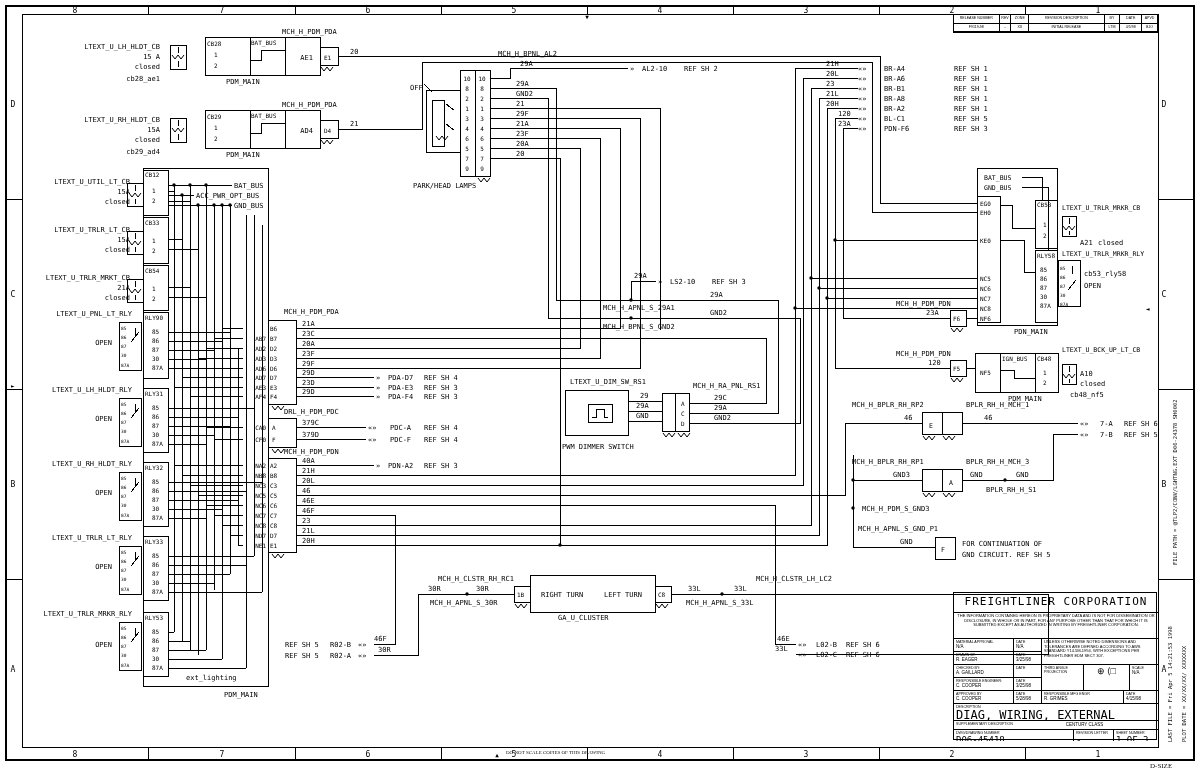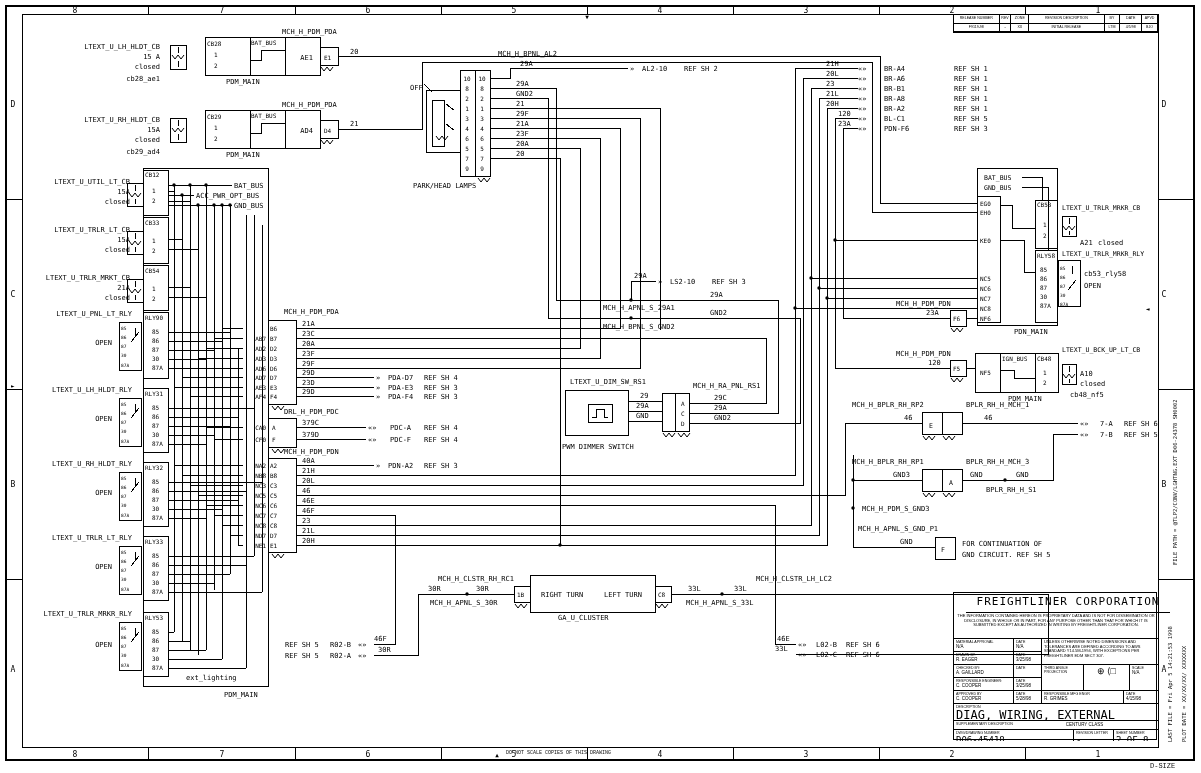--- a/index.html
+++ b/index.html
@@ -19,21 +19,21 @@
   .lbl{font-size:3.6px;display:block;}
   .val{font-size:4.5px;}
   
   #revstrip{left:953px;top:14px;width:205px;height:19px;border:1px solid #000;display:flex;flex-direction:column;
             font-family:"Liberation Sans",sans-serif;font-size:3.6px;}
   #revstrip .r{display:flex;flex:1;}
   #revstrip .c{border-right:1px solid #000;border-bottom:1px solid #000;box-sizing:border-box;
                text-align:center;overflow:hidden;white-space:nowrap;padding-top:1px;}
   .vt{position:absolute;transform:rotate(-90deg);transform-origin:0 0;white-space:nowrap;
       font-family:"DejaVu Sans Mono",monospace;font-size:5.5px;color:#111;}
-  .smalltext{font-family:Liberation Mono, monospace;position:absolute;color:#111;}
+  .smalltext{font-family:Liberation Serif, serif;position:absolute;color:#111;}
 </style>
 </head>
 <body>
 
 <div id="stage">
   <svg id="schem" width="1201" height="773" viewBox="0 0 1201 773" xmlns="http://www.w3.org/2000/svg">
       <rect x="6" y="6" width="1188" height="754" fill="none" stroke="#000" stroke-width="2" shape-rendering="crispEdges"></rect>
       <rect x="22" y="14" width="1136" height="733" fill="none" stroke="#000" stroke-width="1" shape-rendering="crispEdges"></rect>
       <rect x="170" y="45" width="16" height="24" fill="none" stroke="#000" stroke-width="1" shape-rendering="crispEdges"></rect>
       <rect x="205" y="37" width="45" height="38" fill="none" stroke="#000" stroke-width="1" shape-rendering="crispEdges"></rect>
@@ -725,21 +725,21 @@
       <div class="c" style="width:12px">-</div>
       <div class="c" style="width:18px">XX</div>
       <div class="c" style="width:76px">INITIAL RELEASE</div>
       <div class="c" style="width:16px">LTM</div>
       <div class="c" style="width:22px">4/5/98</div>
       <div class="c" style="width:15px;border-right:none">BJO</div>
     </div>
   </div>
 
   <div id="titleblock" class="ov">
-    <div class="cell tb-company" style="left:12px;top:0;width:204px;height:20px;border-right:none">FREIGHTLINER CORPORATION</div>
+    <div class="cell tb-company" style="left:0;top:0;width:204px;height:20px;border-right:none">FREIGHTLINER CORPORATION</div>
     <div class="cell" style="left:0;top:20px;width:204px;height:26px;border-right:none;text-align:center">THE INFORMATION CONTAINED HEREON IS PROPRIETARY DATA AND IS NOT FOR DISSEMINATION OR DISCLOSURE, IN WHOLE OR IN PART, FOR ANY PURPOSE OTHER THAN THAT FOR WHICH IT IS SUBMITTED EXCEPT AS AUTHORIZED IN WRITING BY FREIGHTLINER CORPORATION.</div>
 
     <div class="cell" style="left:0;top:46px;width:60px;height:13px">
       <span class="lbl">MATERIAL APPROVAL</span>
       <span class="val">N/A</span>
     </div>
     <div class="cell" style="left:60px;top:46px;width:28px;height:13px">
       <span class="lbl">DATE</span>
       <span class="val">N/A</span>
     </div>
@@ -805,21 +805,21 @@
     <div class="cell" style="left:0;top:137px;width:120px;height:11px;border-bottom:none">
       <span class="lbl">DWG/DRAWING NUMBER</span>
       <span class="tb-num">D06-45418</span>
     </div>
     <div class="cell" style="left:120px;top:137px;width:40px;height:11px;border-bottom:none">
       <span class="lbl">REVISION LETTER</span>
       <span class="tb-num">-</span>
     </div>
     <div class="cell" style="left:160px;top:137px;width:44px;height:11px;border-right:none;border-bottom:none">
       <span class="lbl">SHEET NUMBER</span>
-      <span class="tb-num">2 OF 8</span>
+      <span class="tb-num">1 OF 3</span>
     </div>
   </div>
 
   <div class="smalltext" style="left:506px;top:750px;font-size:5px">DO NOT SCALE COPIES OF THIS DRAWING</div>
   <div class="smalltext" style="left:1150px;top:762px;font-size:7px">D-SIZE</div>
   <div class="vt" style="left:1172px;top:565px">FILE PATH = @TLP2/CONV/LGHTNG.EXT    D06-24378    SH0002</div>
   <div class="vt" style="left:1167px;top:742px">LAST FILE = Fri Apr 5 14:21:53 1998</div>
   <div class="vt" style="left:1181px;top:742px">PLOT DATE = XX/XX/XX/ XXXXXXX</div>
 </div>
 

